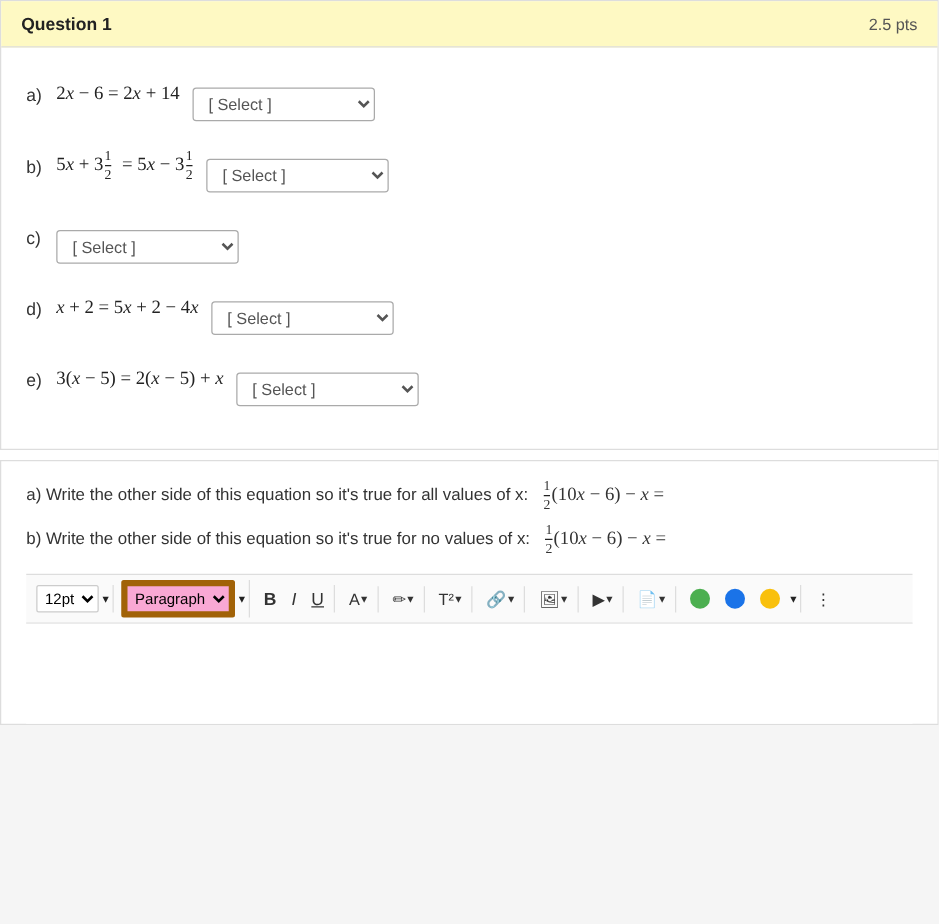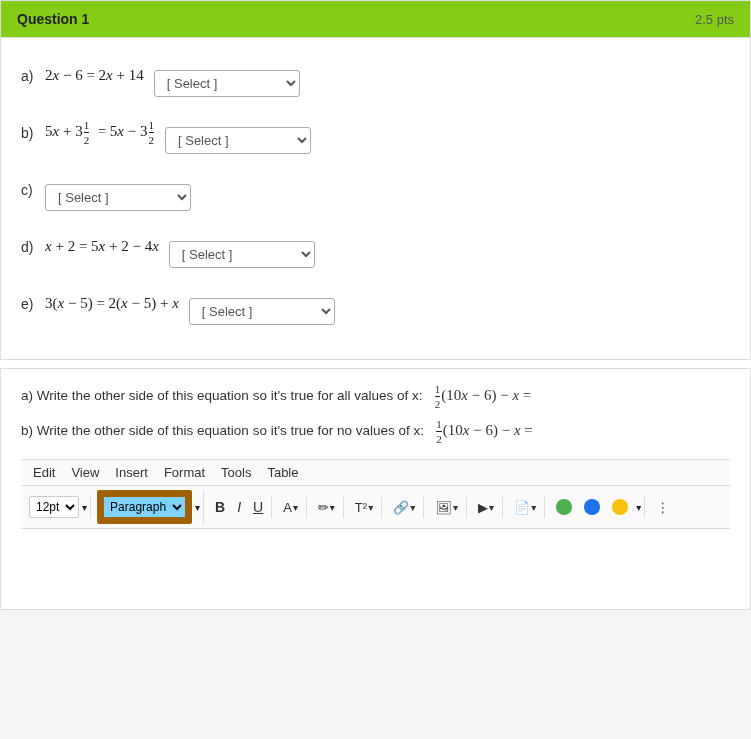--- a/index.html
+++ b/index.html
@@ -21,21 +21,21 @@
       border: 1px solid #ddd;
       margin-bottom: 8px;
     }
 
     .question-header {
       display: flex;
       justify-content: space-between;
       align-items: center;
       padding: 10px 16px;
       border-bottom: 1px solid #ddd;
-      background: #84cc16;
+      background: #fef9c3;
     }
     .question-title {
       font-weight: bold;
       font-size: 14px;
     }
     .question-pts {
       font-size: 13px;
       color: #555;
       margin-left: 18px;
     }
@@ -166,24 +166,24 @@
 
     .font-size-select {
       font-size: 12px;
       border: 1px solid #ccc;
       border-radius: 2px;
       padding: 2px 2px;
       background: #fff;
     }
     .paragraph-select {
       font-size: 12px;
-      border: 7px solid #a16207;
+      border: 5px solid #a16207;
       border-radius: 2px;
       padding: 2px 2px;
-      background: #7dd3fc;
+      background: #f9a8d4;
     }
 
     .editor-content {
       min-height: 80px;
       padding: 10px 12px;
       background: #fff;
     }
 
     
     .color-dot-green {
@@ -309,28 +309,20 @@
         <span>b) Write the other side of this equation so it's true for no values of x:</span>
         &nbsp;<span class="equation-text">
           <span class="frac">
               <span class="num">1</span>
               <span class="den">2</span>
             </span>(10<em>x</em> − 6) − <em>x</em> =
         </span>
       </p>
 
       <div class="editor-area">
-        <div class="editor-menubar">
-          <span>Edit</span>
-          <span>View</span>
-          <span>Insert</span>
-          <span>Format</span>
-          <span>Tools</span>
-          <span>Table</span>
-        </div>
         <div class="editor-toolbar">
           <div class="toolbar-group">
             <select class="font-size-select">
               <option>12pt</option>
               <option>10pt</option>
               <option>14pt</option>
             </select>
             <span class="chevron">▾</span>
           </div>
           <div class="toolbar-group">

